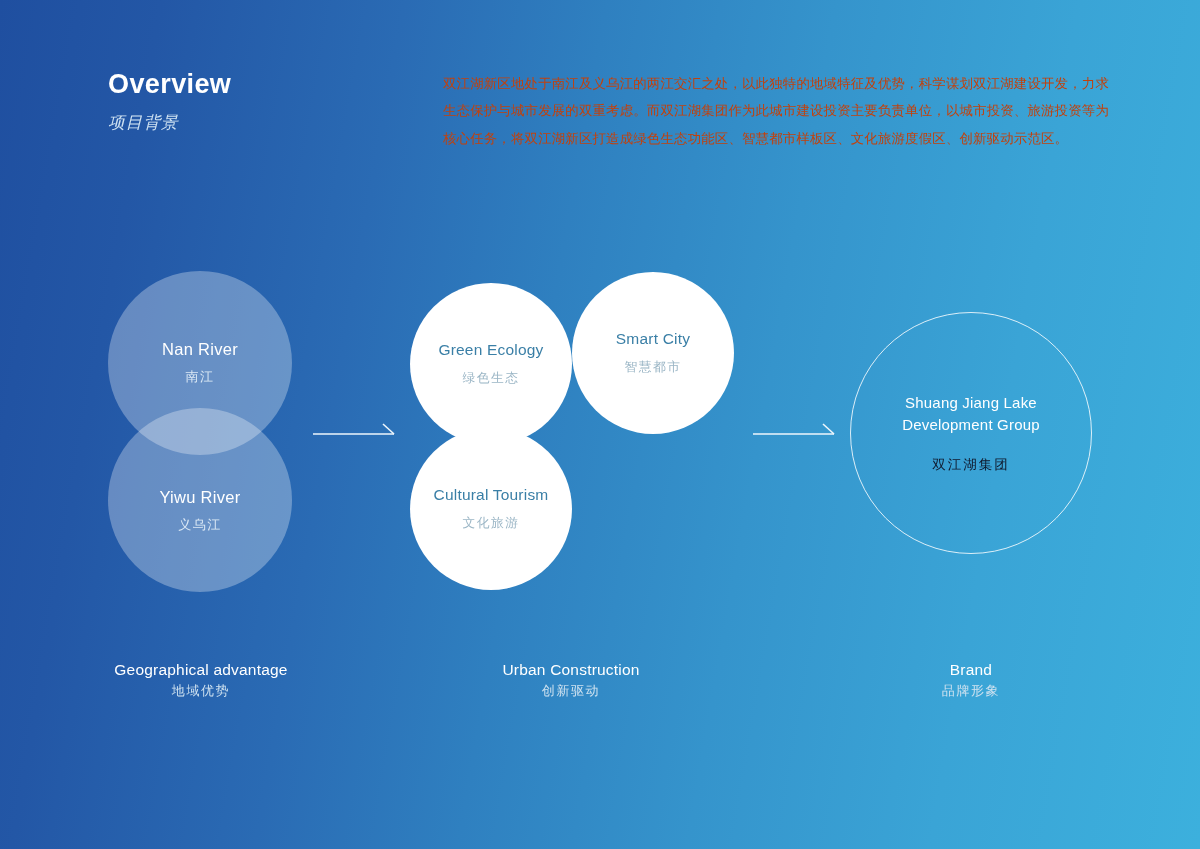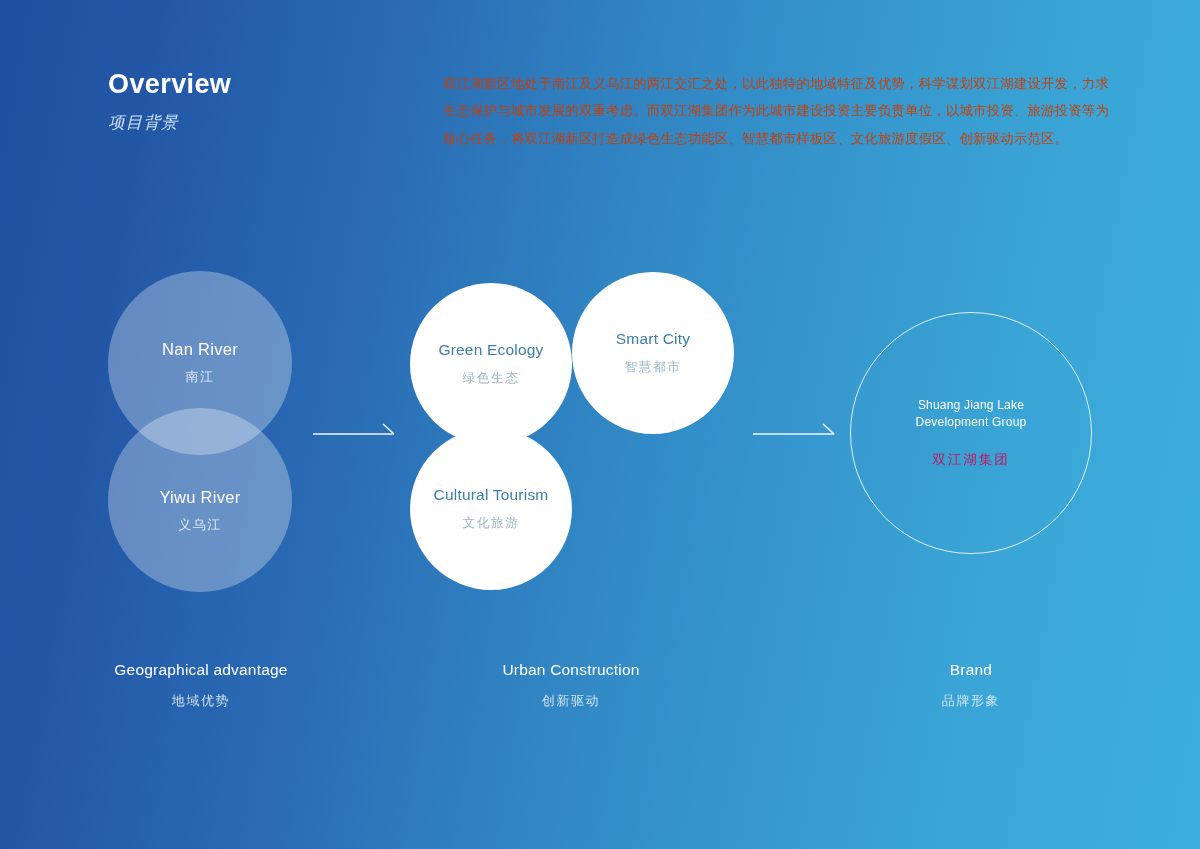--- a/index.html
+++ b/index.html
@@ -76,40 +76,40 @@
   .wc-4 { left:572px; top:438px; }
 
   
   .brand {
     left:850px; top:312px; width:242px; height:242px;
     border:1.4px solid rgba(255,255,255,.82);
     display:flex; flex-direction:column;
     align-items:center; justify-content:center;
   }
   .brand-en {
-    font-size:12px; color:#ffffff; line-height:1.45;
+    font-size:15px; color:#ffffff; line-height:1.45;
     text-align:center; letter-spacing:.2px; font-weight:400;
   }
   .brand-cn {
-    font-size:13.5px; color:#be185d; margin-top:20px;
+    font-size:13.5px; color:#0f172a; margin-top:20px;
     letter-spacing:2px;
   }
 
   
   .arrow { position:absolute; height:22px; }
   .arrow svg { display:block; overflow:visible; }
 
   
   .cap { position:absolute; text-align:center; }
   .cap-en {
     font-size:15.5px; color:#ffffff; font-weight:400;
     letter-spacing:.2px; white-space:nowrap;
   }
   .cap-cn {
-    font-size:13px; color:#cfe2f0; margin-top:13px;
+    font-size:13px; color:#cfe2f0; margin-top:3px;
     letter-spacing:1.6px;
   }
   .cap-1 { left:60px;  top:661px; width:282px; }
   .cap-2 { left:430px; top:661px; width:282px; }
   .cap-3 { left:830px; top:661px; width:282px; }
 </style>
 </head>
 <body>
 
 <div class="stage">

